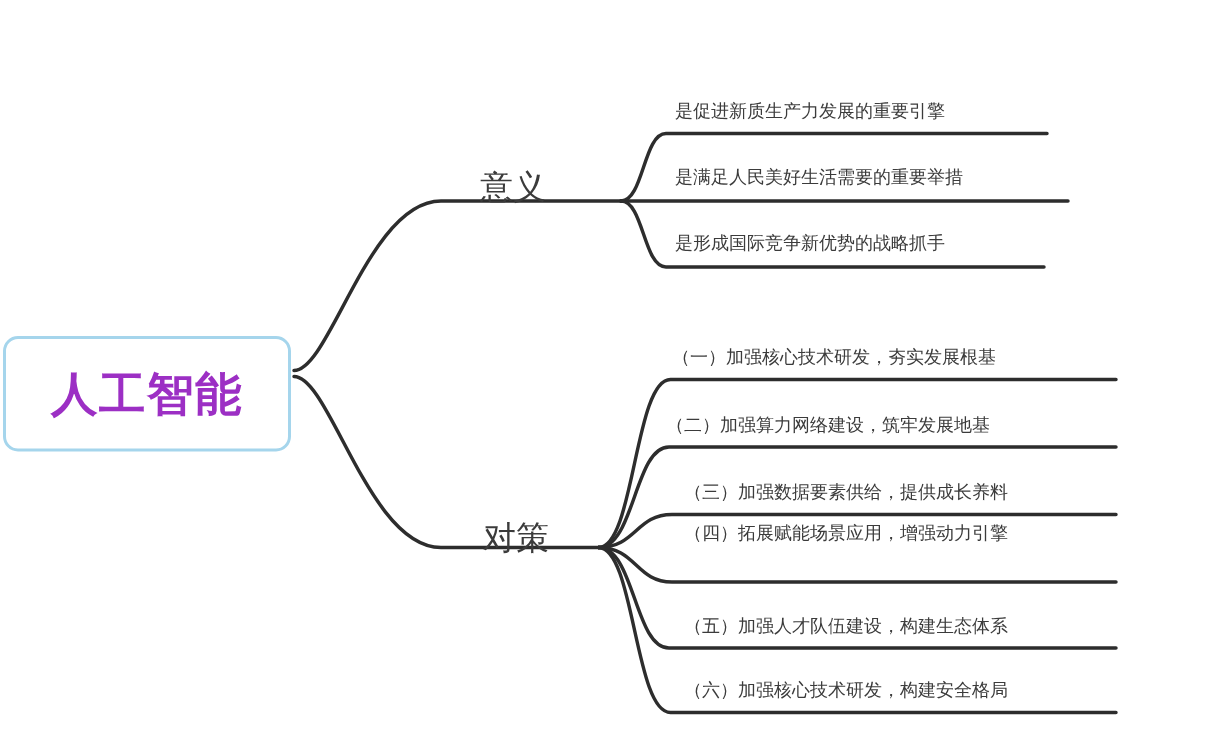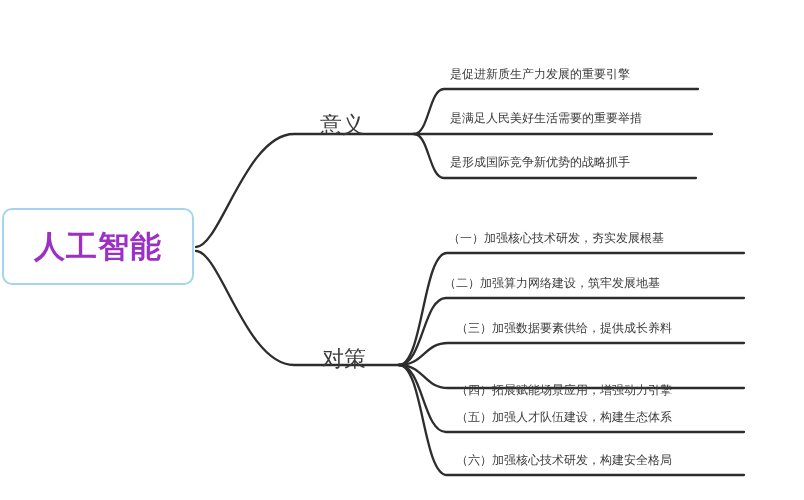--- a/index.html
+++ b/index.html
@@ -6,21 +6,21 @@
   .canvas{
     position:relative;
     width:804px;height:500px;
     background:#ffffff;
     overflow:hidden;
     font-family:"Liberation Sans","DejaVu Sans",sans-serif;
   }
   .connector-layer{position:absolute;left:0;top:0;width:804px;height:500px;}
   .connector-layer path{fill:none;stroke:#2d2d2d;stroke-width:2.3;stroke-linecap:round;}
   .root-node{
-    position:absolute;left:2px;top:208px;width:192px;height:77px;
+    position:absolute;left:2px;top:224px;width:192px;height:77px;
     box-sizing:border-box;
     border:2px solid #a5d5ec;border-radius:10px;background:#ffffff;
     display:flex;align-items:center;justify-content:center;
   }
   .root-label{
     font-size:31px;font-weight:700;color:#9c2fc4;letter-spacing:1px;white-space:nowrap;
   }
   .branch-label{
     position:absolute;font-size:22px;line-height:24px;color:#3b3b3b;white-space:nowrap;margin-top:17px;
   }
@@ -28,21 +28,21 @@
   .branch-countermeasure{left:322px;top:330px;}
   .leaf{
     position:absolute;font-size:12px;line-height:20px;color:#3b3b3b;white-space:nowrap;
   }
   .b0c0{left:450px;top:64px;}
   .b0c1{left:450px;top:108px;}
   .b0c2{left:450px;top:152px;}
   .b1c0{left:448px;top:228px;}
   .b1c1{left:444px;top:273px;}
   .b1c2{left:456px;top:318px;}
-  .b1c3{left:456px;top:380px;}
+  .b1c3{left:456px;top:345px;}
   .b1c4{left:456px;top:407px;}
   .b1c5{left:456px;top:450px;}
 </style>
 </head>
 <body>
 
 <div class="canvas">
 
   <svg class="connector-layer" width="804" height="500" viewBox="0 0 804 500" xmlns="http://www.w3.org/2000/svg">
 

